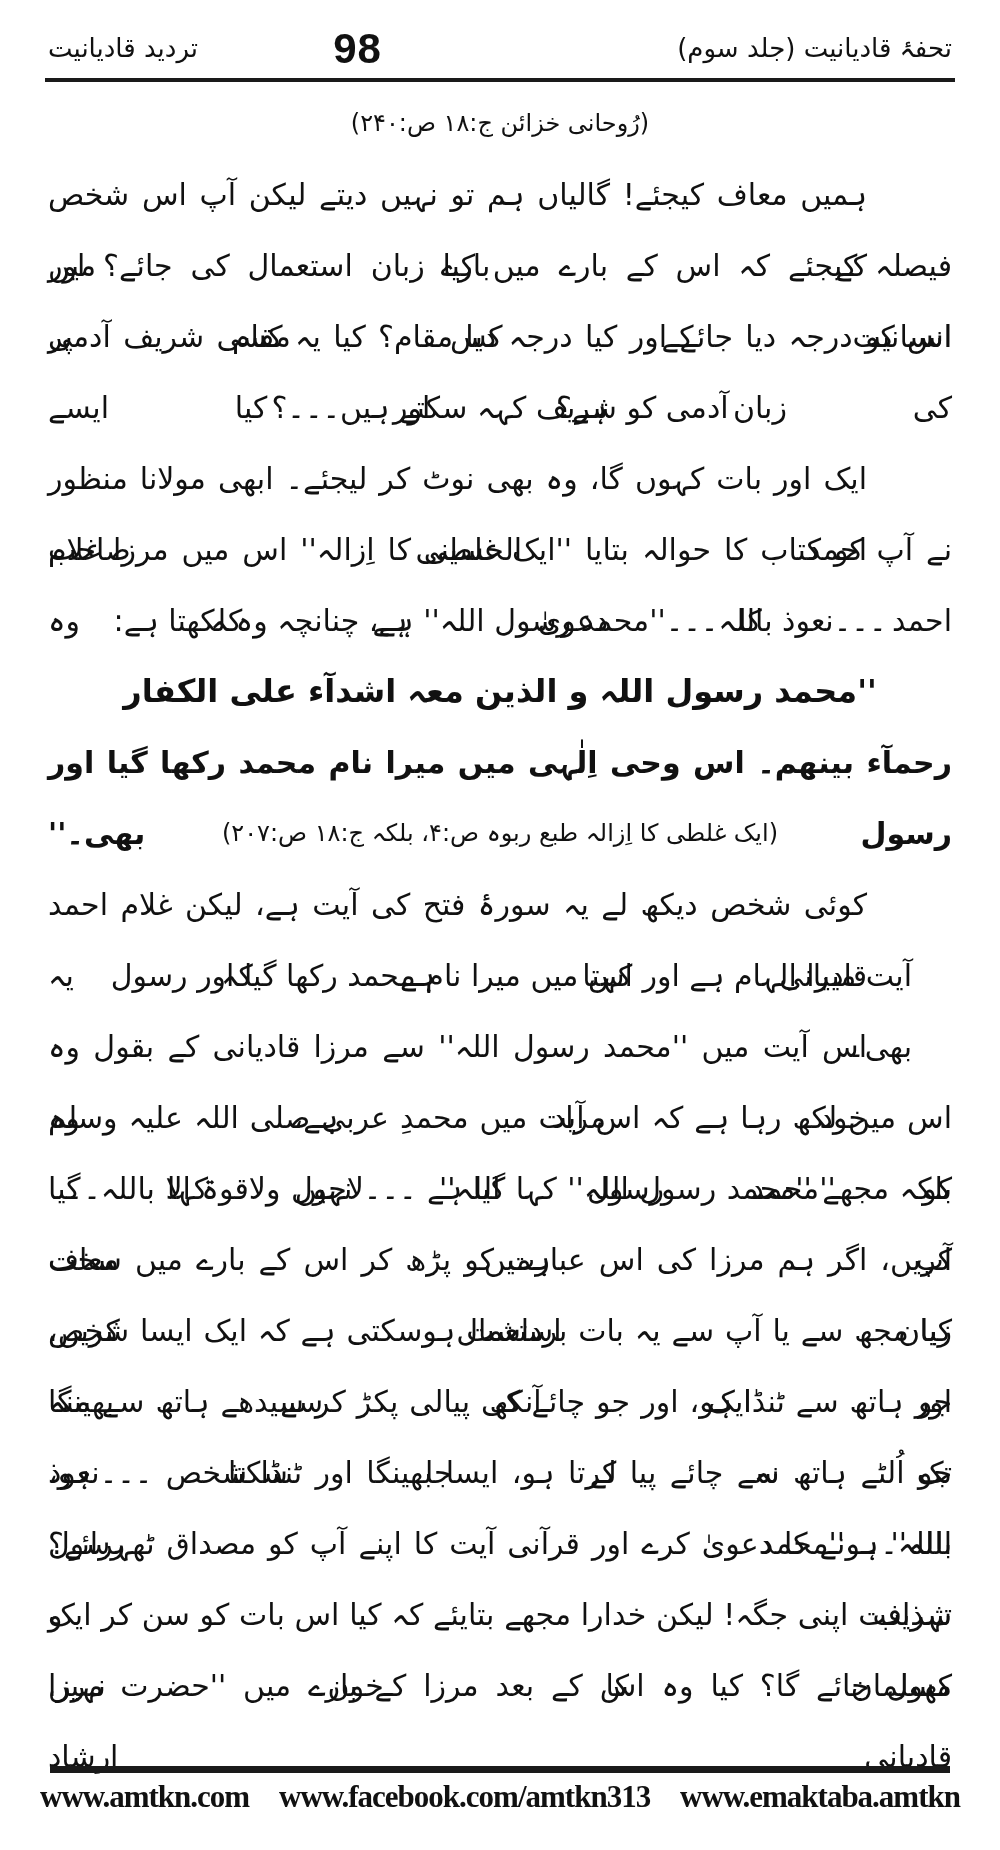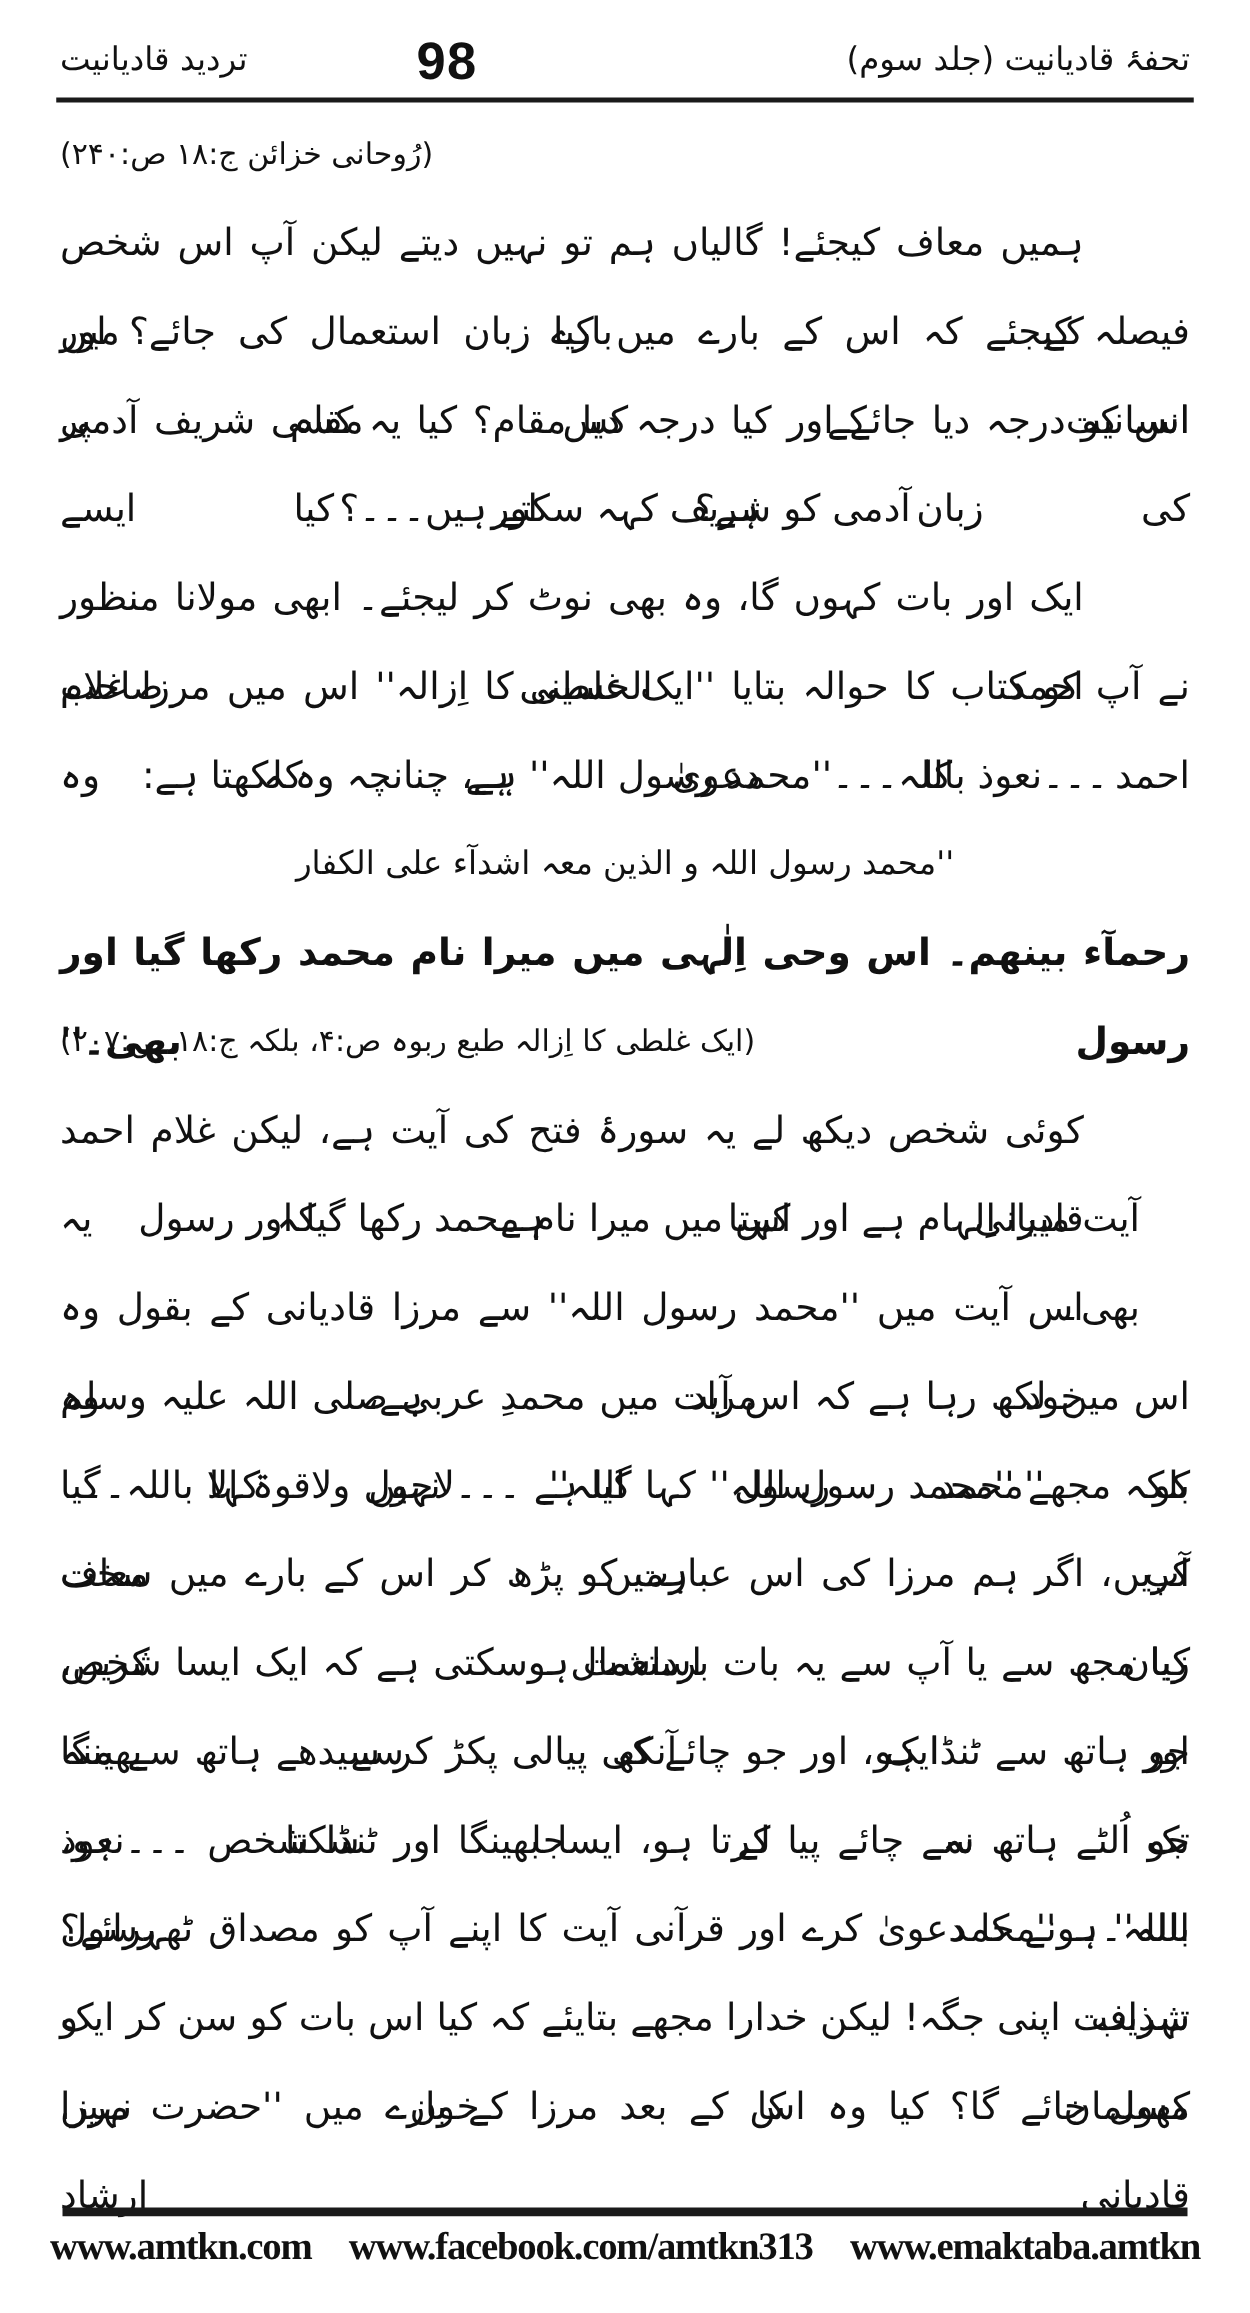--- a/index.html
+++ b/index.html
@@ -66,27 +66,27 @@
     padding-right: 85px;
   }
   .line.end {
     text-align: right;
     padding-right: 40px;
   }
   .line.center {
     text-align: center;
   }
   .line.citation {
-    text-align: left;
+    text-align: center;
     font-size: 24px;
   }
   .line.quote-center {
     text-align: center;
-    font-weight: 400;
-    font-size: 26px;
+    font-weight: 700;
+    font-size: 32px;
   }
   .line.quote-full {
     text-align: justify;
     text-align-last: justify;
     font-weight: 700;
     font-size: 30px;
   }
   
   .footer {
     position: absolute;

